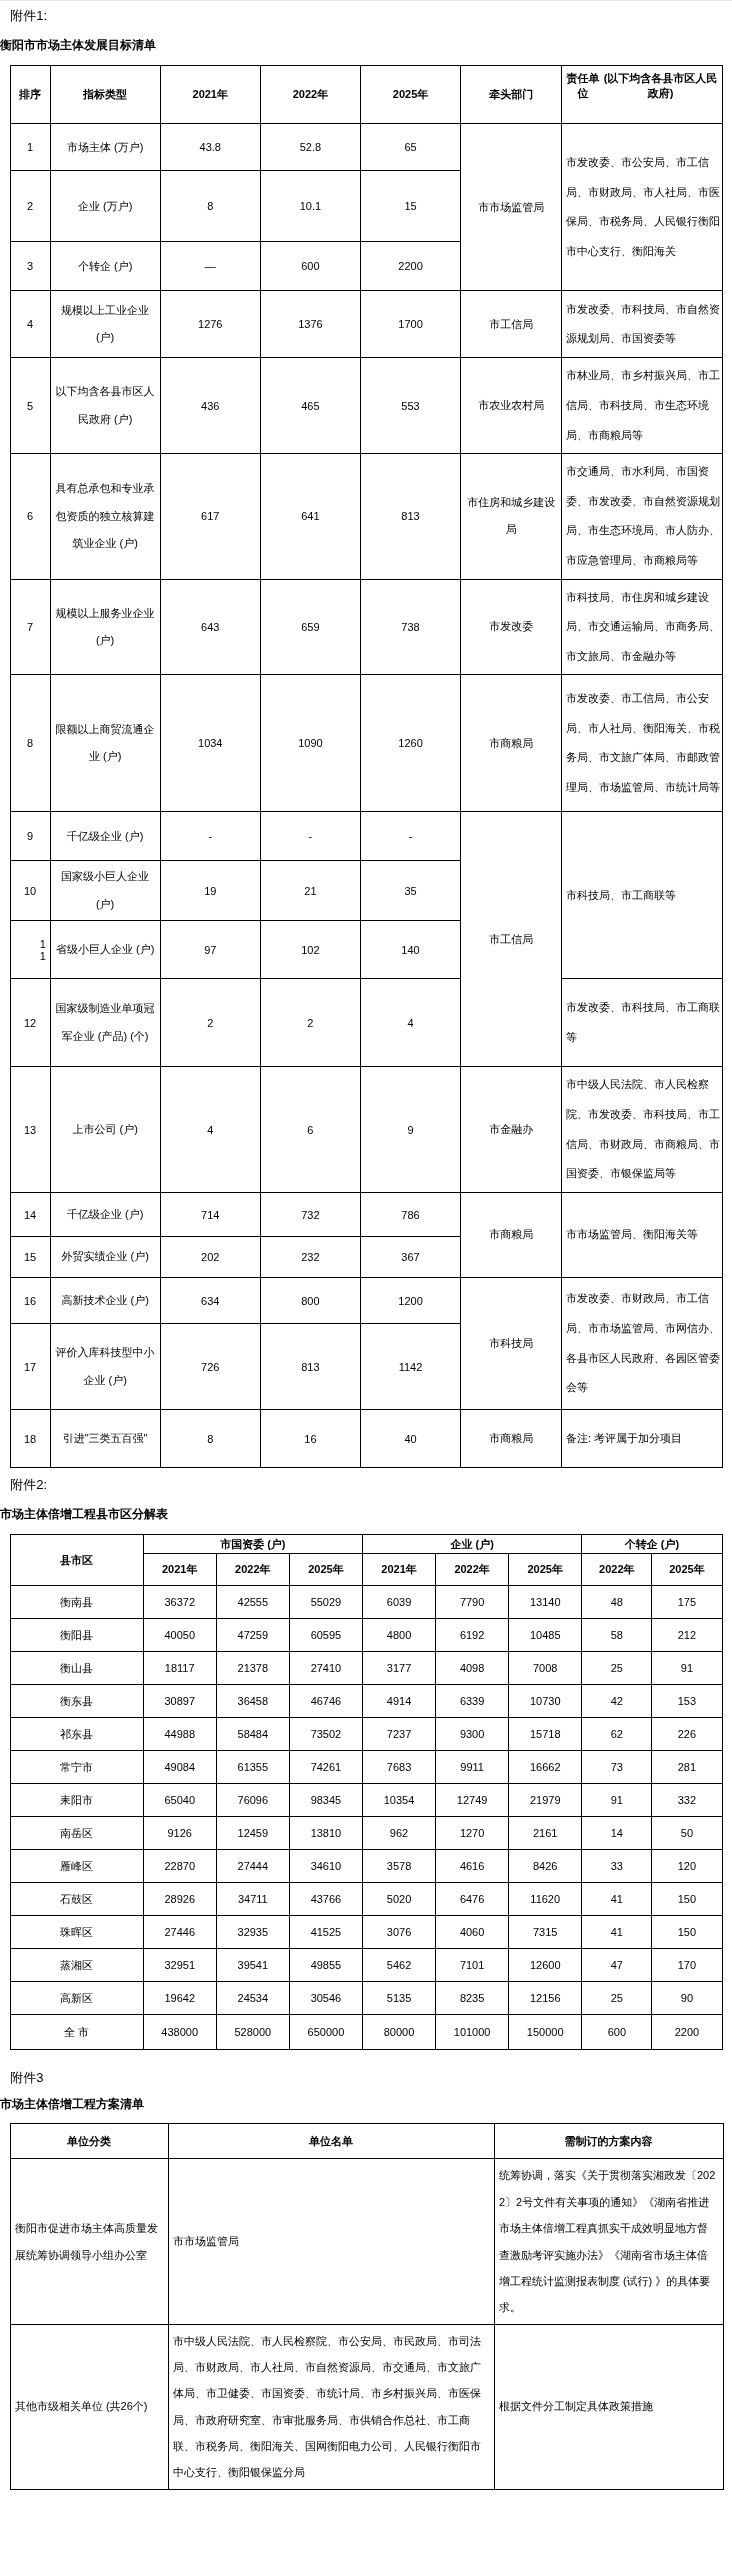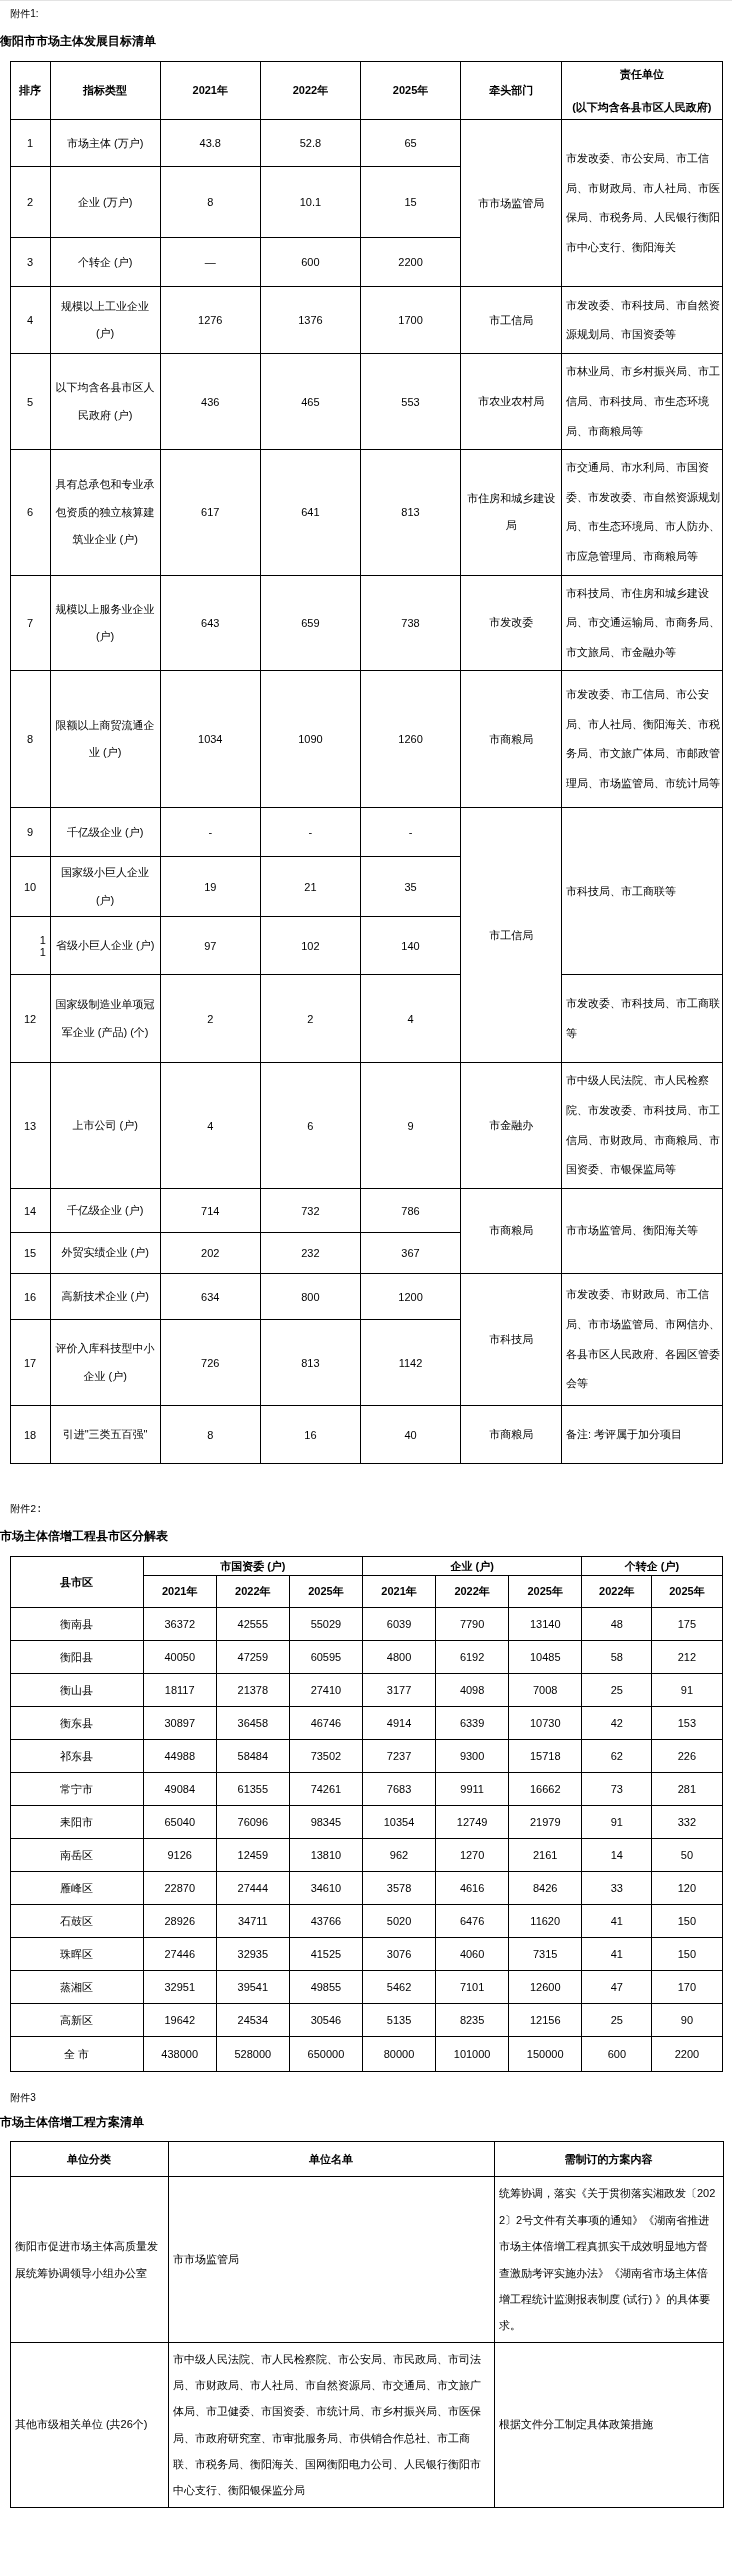--- a/index.html
+++ b/index.html
@@ -1,33 +1,33 @@
 <!DOCTYPE html>
 <html style="font-size:11.7px"><head>
 <meta charset="utf-8">
 <style>
   html,body{margin:0;padding:0;background:#fff;}
   body{
     width:732px;height:2576px;overflow:hidden;position:relative;
     font-family:"Liberation Sans","DejaVu Sans",sans-serif;color:#000;
   }
   .page{width:732px;border-top:0.7px solid #e3e3e3;}
-  .attach{margin:5.9px 0 0 10.3px;font-size:10px;}
-  .attach.mt{margin-top:38px;font-family:Liberation Mono, monospace;}
+  .attach{margin:5.9px 0 0 10.3px;font-size:13px;}
+  .attach.mt{margin-top:8px;}
   .tbl-title{text-align:left;font-size:12px;font-weight:bold;margin:11.7px 0;}
   table{border-collapse:collapse;table-layout:fixed;width:713px;margin-left:9.5px;font-size:11px;}
   th,td{border:0.7px solid #000;border-top-width:1.5px;border-bottom-width:1.5px;padding:1.5px 2.2px;vertical-align:middle;word-break:break-all;}
   th{font-weight:bold;text-align:center;}
   td{text-align:center;}
   
   .t1 td.name{line-height:2.5;}
   .t1 td.lead{line-height:2.5;}
   .t1 td.resp{text-align:left;line-height:2.7;padding:2.9px 1.5px 2.9px 3.7px;}
   .t1 thead th{height:54px;}
-  .resp-h{display:flex;flex-direction:column;justify-content:space-between;height:48px;padding:1.5px 0;}
+  .resp-h{display:flex;flex-direction:row;justify-content:flex-end;height:48px;padding:1.5px 0;}
   .t1 th{border:0.7px solid #000;border-top-width:1.5px;border-bottom-width:1.5px;}
   
   .t2 td{height:29px;}
   .t2 tr.total td{height:31px;margin-left:35px;}
   
   .t3 td{text-align:left;line-height:2.4;padding:2.9px 4.4px;}
   .t3 th{height:31px;}
 </style>
 </head>
 <body>

